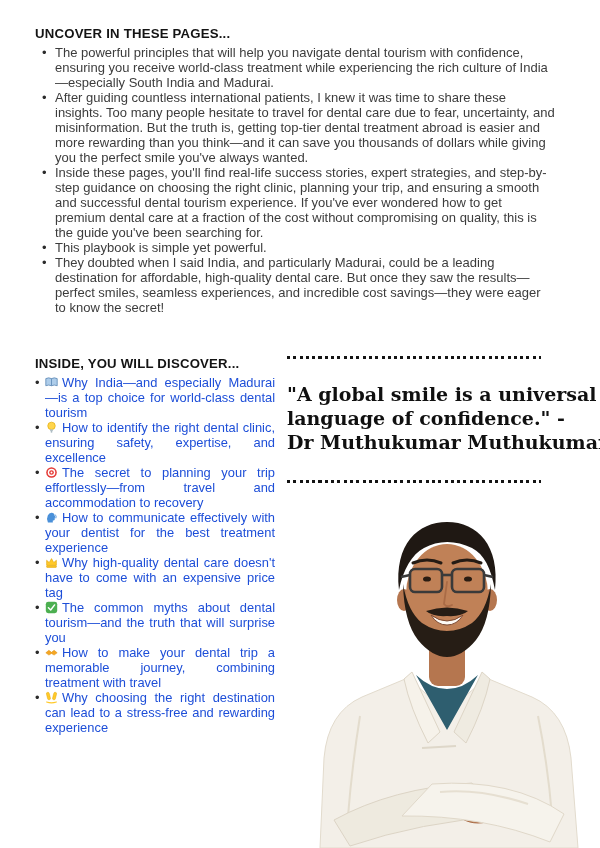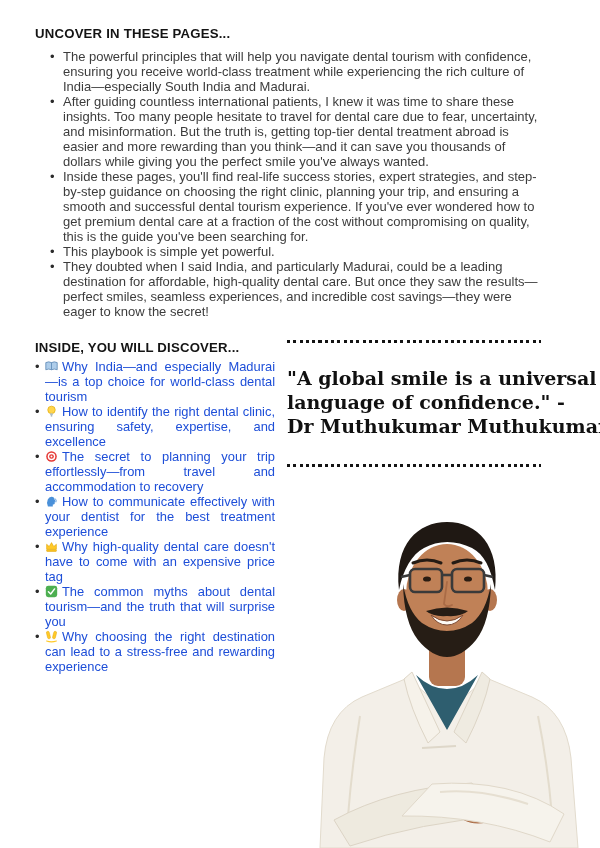--- a/index.html
+++ b/index.html
@@ -17,36 +17,36 @@
     box-sizing: border-box;
   }
   .caps-heading {
     font-size: 13.2px;
     font-weight: bold;
     color: #141414;
     letter-spacing: .2px;
     margin: 0 0 4px 0;
   }
   
-  ul.bullets { list-style: none; margin: 8px; padding: 0; }
+  ul.bullets { list-style: none; margin: 0; padding: 0; }
   ul.bullets > li {
     position: relative;
     padding-left: 20px;
     font-size: 13px;
     line-height: 15px;
     color: #3c3c3c;
   }
   ul.bullets > li::before {
     content: "•";
     position: absolute; left: 7px; top: 0;
     color: #2b2b2b;
   }
   .top-section { width: 520px; }
 
-  .columns { display: flex; margin-top: 21px; }
+  .columns { display: flex; margin-top: 41px; }
   .col-left { width: 240px; }
   .col-right { width: 254px; margin-left: 12px; }
 
   
   ul.inside-list { list-style: none; margin: 0; padding: 0; }
   ul.inside-list > li {
     position: relative;
     padding-left: 10px;
     font-size: 12.9px;
     line-height: 15px;
@@ -137,20 +137,23 @@
         <li><svg class="emoji" viewBox="0 0 16 16">
               <path d="M2 11.5 L2 5.2 L5.2 8 L8 3.2 L10.8 8 L14 5.2 L14 11.5 Z" fill="#ffc928" stroke="#e0a100" stroke-width="0.7"></path>
               <rect x="2" y="12" width="12" height="2" rx="0.6" fill="#ffc928" stroke="#e0a100" stroke-width="0.7"></rect>
             </svg><span>Why high-quality dental care doesn't have to come with an expensive price tag</span></li>
 
         <li><svg class="emoji" viewBox="0 0 16 16">
               <rect x="1" y="1" width="14" height="14" rx="3" fill="#4caf50"></rect>
               <path d="M4.2 8.4 L7 11 L11.8 4.8" fill="none" stroke="#ffffff" stroke-width="1.8" stroke-linecap="round" stroke-linejoin="round"></path>
             </svg><span>The common myths about dental tourism—and the truth that will surprise you</span></li>
 
+        <li><svg class="emoji" viewBox="0 0 16 16">
+              <path d="M1 8.4 L4.8 5.2 L8 7.8 L11.2 5.2 L15 8.4 L11.2 11.2 L8 9.2 L4.8 11.2 Z" fill="#f5a623" stroke="#d98c0f" stroke-width="0.6"></path>
+            </svg><span>How to make your dental trip a memorable journey, combining treatment with travel</span></li>
 
         <li><svg class="emoji" viewBox="0 0 16 16">
               <g transform="rotate(-14 4 7)">
                 <rect x="2.6" y="1.6" width="3.6" height="9.4" rx="1.8" fill="#ffc928" stroke="#e0a100" stroke-width="0.5"></rect>
               </g>
               <g transform="rotate(14 12 7)">
                 <rect x="9.8" y="1.6" width="3.6" height="9.4" rx="1.8" fill="#ffc928" stroke="#e0a100" stroke-width="0.5"></rect>
               </g>
               <path d="M2 13.6 Q8 15.6 14 13.6" fill="none" stroke="#ffc928" stroke-width="1.4" stroke-linecap="round"></path>
             </svg><span>Why choosing the right destination can lead to a stress-free and rewarding experience</span></li>

